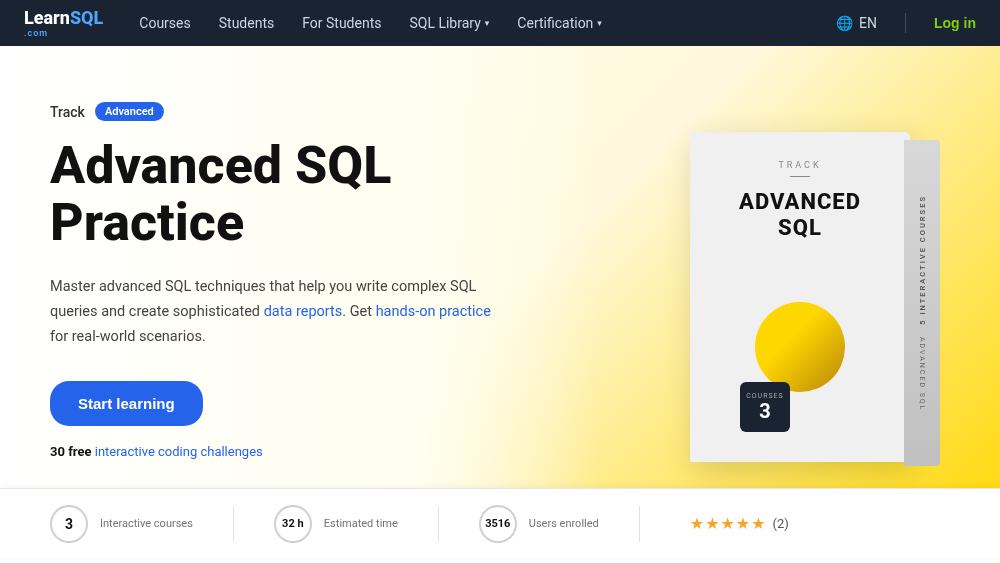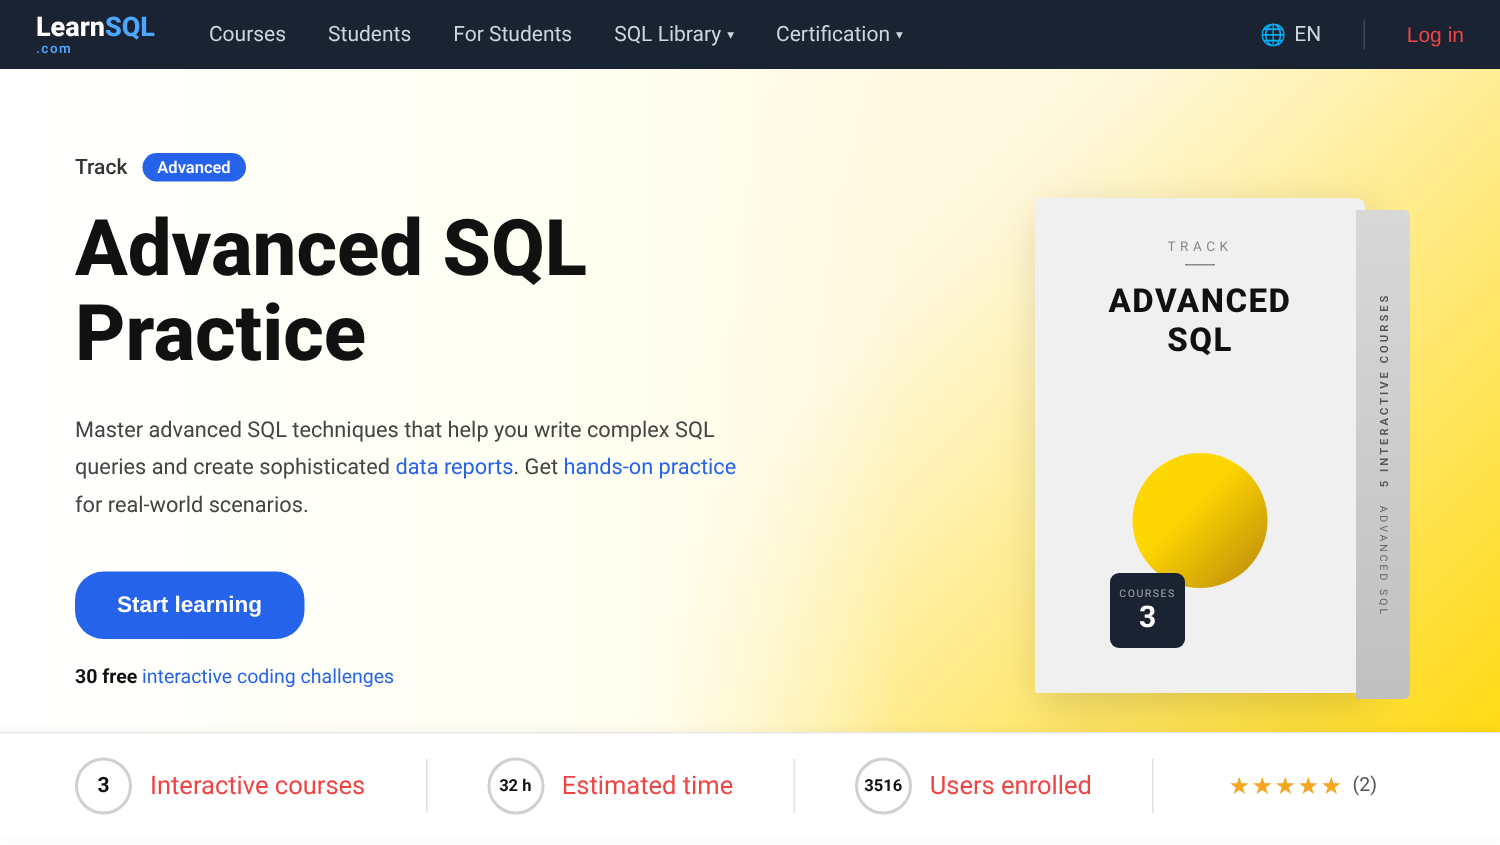--- a/index.html
+++ b/index.html
@@ -55,25 +55,26 @@
     }
     .lang-btn {
       color: #cdd5e0;
       font-size: 14px;
       cursor: pointer;
       display: flex;
       align-items: center;
       gap: 5px;
     }
     .login-btn {
-      color: #ef4444;
+      color: #84cc16;
       font-size: 14px;
       cursor: pointer;
       background: none;
       border: none;
+      font-weight: bold;
     }
     .cta-btn {
       background: #2563eb;
       color: #fff;
       font-size: 14px;
       font-weight: 600;
       padding: 10px 18px;
       border-radius: 6px;
       border: none;
       cursor: pointer;
@@ -309,22 +310,22 @@
       border: 2px solid #d0d0d0;
       display: flex;
       align-items: center;
       justify-content: center;
       font-size: 14px;
       font-weight: 700;
       color: #111;
       flex-shrink: 0;
     }
     .stat-label {
-      font-size: 17px;
-      color: #ef4444;
+      font-size: 11px;
+      color: #737373;
     }
     .stat-divider {
       width: 1px;
       height: 36px;
       background: #e0e0e0;
       margin-right: 40px;
     }
     .stars-container {
       display: flex;
       align-items: center;

